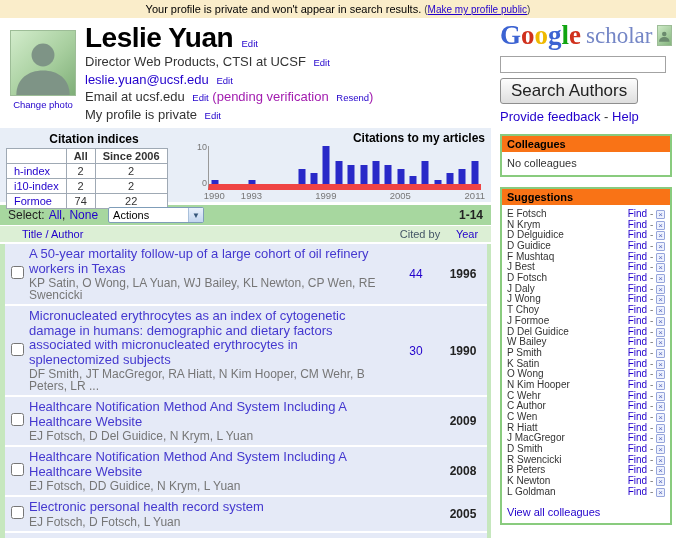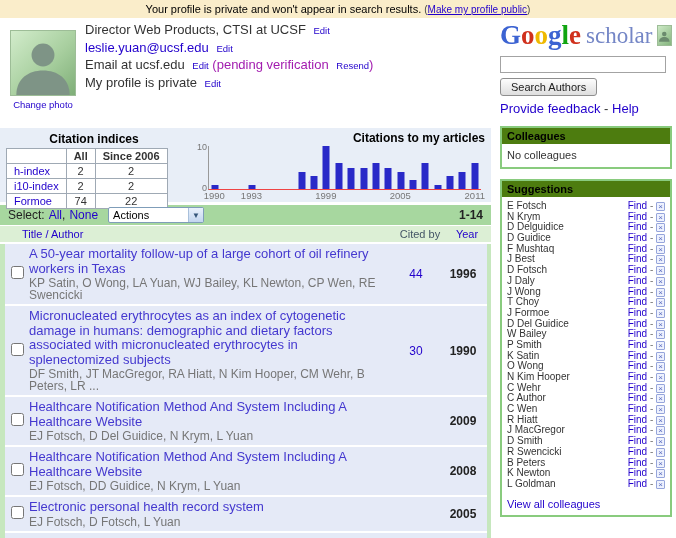--- a/index.html
+++ b/index.html
@@ -38,21 +38,21 @@
   .itable td { border:1px solid #9FA9B4; background:#fff; padding:1px 7px; color:#333; }
   .itable td.lbl { text-align:left; min-width:58px; }
   .itable td.lbl a { color:#2200CC; }
   .itable td.num { text-align:center; min-width:28px; }
   .itable td.hdr { font-weight:bold; text-align:center; }
   .itable td.blank { background:#fff; }
 
   .chartbox { flex:1; position:relative; padding-right:6px; }
   .chart-title { font-size:12px; font-weight:bold; color:#000; text-align:right; margin-bottom:1px; }
   .plot { position:relative; margin-left:20px; margin-right:4px; height:44px;
-          border-left:1px solid #999; border-bottom:1px solid #ef4444; }
+          border-left:1px solid #999; border-bottom:6px solid #ef4444; }
   .bar { position:absolute; bottom:0; width:7px; transform:translateX(-50%); }
   .ytick { position:absolute; font-size:9px; color:#777; right:100%; margin-right:2px; }
   .ytick.top { top:-4px; } .ytick.bot { bottom:-4px; }
   .xaxis { position:relative; margin-left:20px; margin-right:4px; height:11px; }
   .xtick { position:absolute; transform:translateX(-50%); font-size:9.5px; color:#777; top:0; }
 
   
   .toolbar { margin-top:3px; width:491px; height:20px; background:#A7D79F;
              display:flex; align-items:center; font-size:12px; color:#222; padding:0 8px 0 8px; }
   .toolbar a { margin-left:4px; }
@@ -87,32 +87,32 @@
   
   .sidebar { position:absolute; left:500px; top:22px; width:172px; }
   .logo-row { display:flex; align-items:center; }
   .logo-word { font-family:"Liberation Serif", serif; font-size:27px; font-weight:bold; line-height:27px; }
   .logo-scholar { font-family:"Liberation Serif", serif; font-size:23px; color:#7486C6; margin-left:5px; }
   .mini-avatar { width:21px; height:21px; margin-left:5px;
                  background:linear-gradient(135deg,#CDE9C6,#85B57E); border:1px solid #9DBD97; }
   .mini-avatar svg { width:100%; height:100%; display:block; }
   .search-input { margin-top:7px; width:166px; height:17px; border:1px solid #A3A3A3;
                   font-size:11px; padding:0 3px; }
-  .search-btn { margin-top:5px; font-size:11px; color:#222; padding:2px 10px;
+  .search-btn { margin-top:5px; font-size:17px; color:#222; padding:2px 10px;
                 border:1px solid #8E8E8E; border-radius:3px;
                 background:linear-gradient(#FDFDFD,#DEDEDE); cursor:pointer;
                 font-family:"Liberation Sans", sans-serif; }
   .feedback { margin-top:5px; font-size:13px; color:#333; }
 
   .sbox { margin-top:10px; border:2px solid #89CB7E; background:#fff; }
-  .sbox-head { background:#4d7c0f; font-size:11px; font-weight:bold; color:#000;
+  .sbox-head { background:#f97316; font-size:11px; font-weight:bold; color:#000;
                padding:2px 5px; }
   .sbox-body { padding:5px 5px 6px; font-size:11px; color:#333; }
   .sugg-list { padding:4px 5px 2px; }
-  .sugg-item { display:flex; justify-content:space-between; align-items:flex-start;
+  .sugg-item { display:flex; justify-content:space-between; align-items:flex-end;
                font-size:10px; line-height:10.7px; height:10.7px; }
   .sugg-name { color:#333; }
   .sugg-right { white-space:nowrap; }
   .sugg-right a.find { font-size:10px; }
   .sugg-dash { color:#777; font-size:10px; }
   .dismiss { display:inline-block; width:9px; height:9px; border:1px solid #96A5DB;
              background:#EEF2FE; color:#5A6CBE; font-size:8px; line-height:8px;
              text-align:center; vertical-align:0px; border-radius:1px; cursor:pointer; }
   .view-all { display:block; padding:6px 5px 5px; font-size:11px; }
 </style>
@@ -127,20 +127,24 @@
 
   <div class="profile">
     <div class="avatar">
       <svg viewBox="0 0 24 24">
           <circle cx="12" cy="9" r="4.3" fill="#7E9486"></circle>
           <path d="M2 24 c0-6.2 4.6-9.2 10-9.2 s10 3 10 9.2 z" fill="#7E9486"></path>
         </svg>
     </div>
     <a href="#" class="change-photo">Change photo</a>
     <div class="pinfo">
+      <div>
+        <span class="pname">Leslie Yuan</span>
+        <a href="#" class="editlink">Edit</a>
+      </div>
       <div class="pline">
         <span>Director Web Products, CTSI at UCSF</span>
         <a href="#" class="editlink">Edit</a>
       </div>
       <div class="pline">
         <a href="#">leslie.yuan@ucsf.edu</a>
         <a href="#" class="editlink">Edit</a>
       </div>
       <div class="pline">
         <span>Email at ucsf.edu</span>

